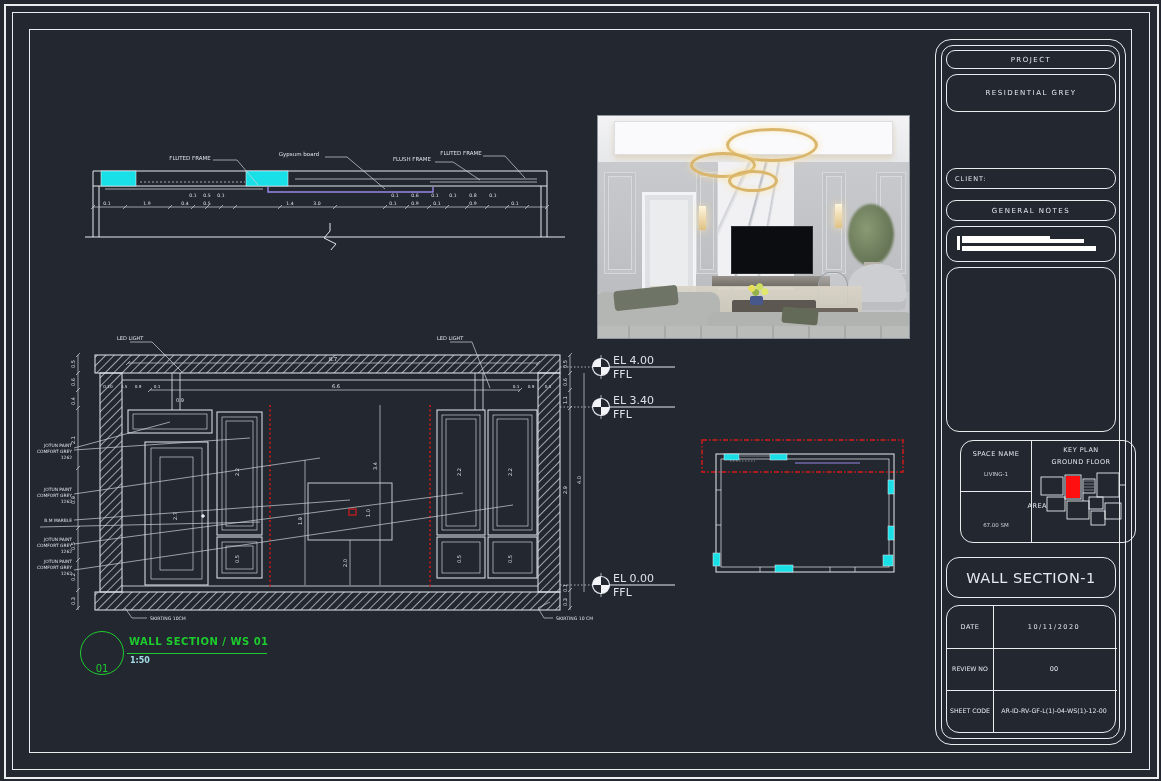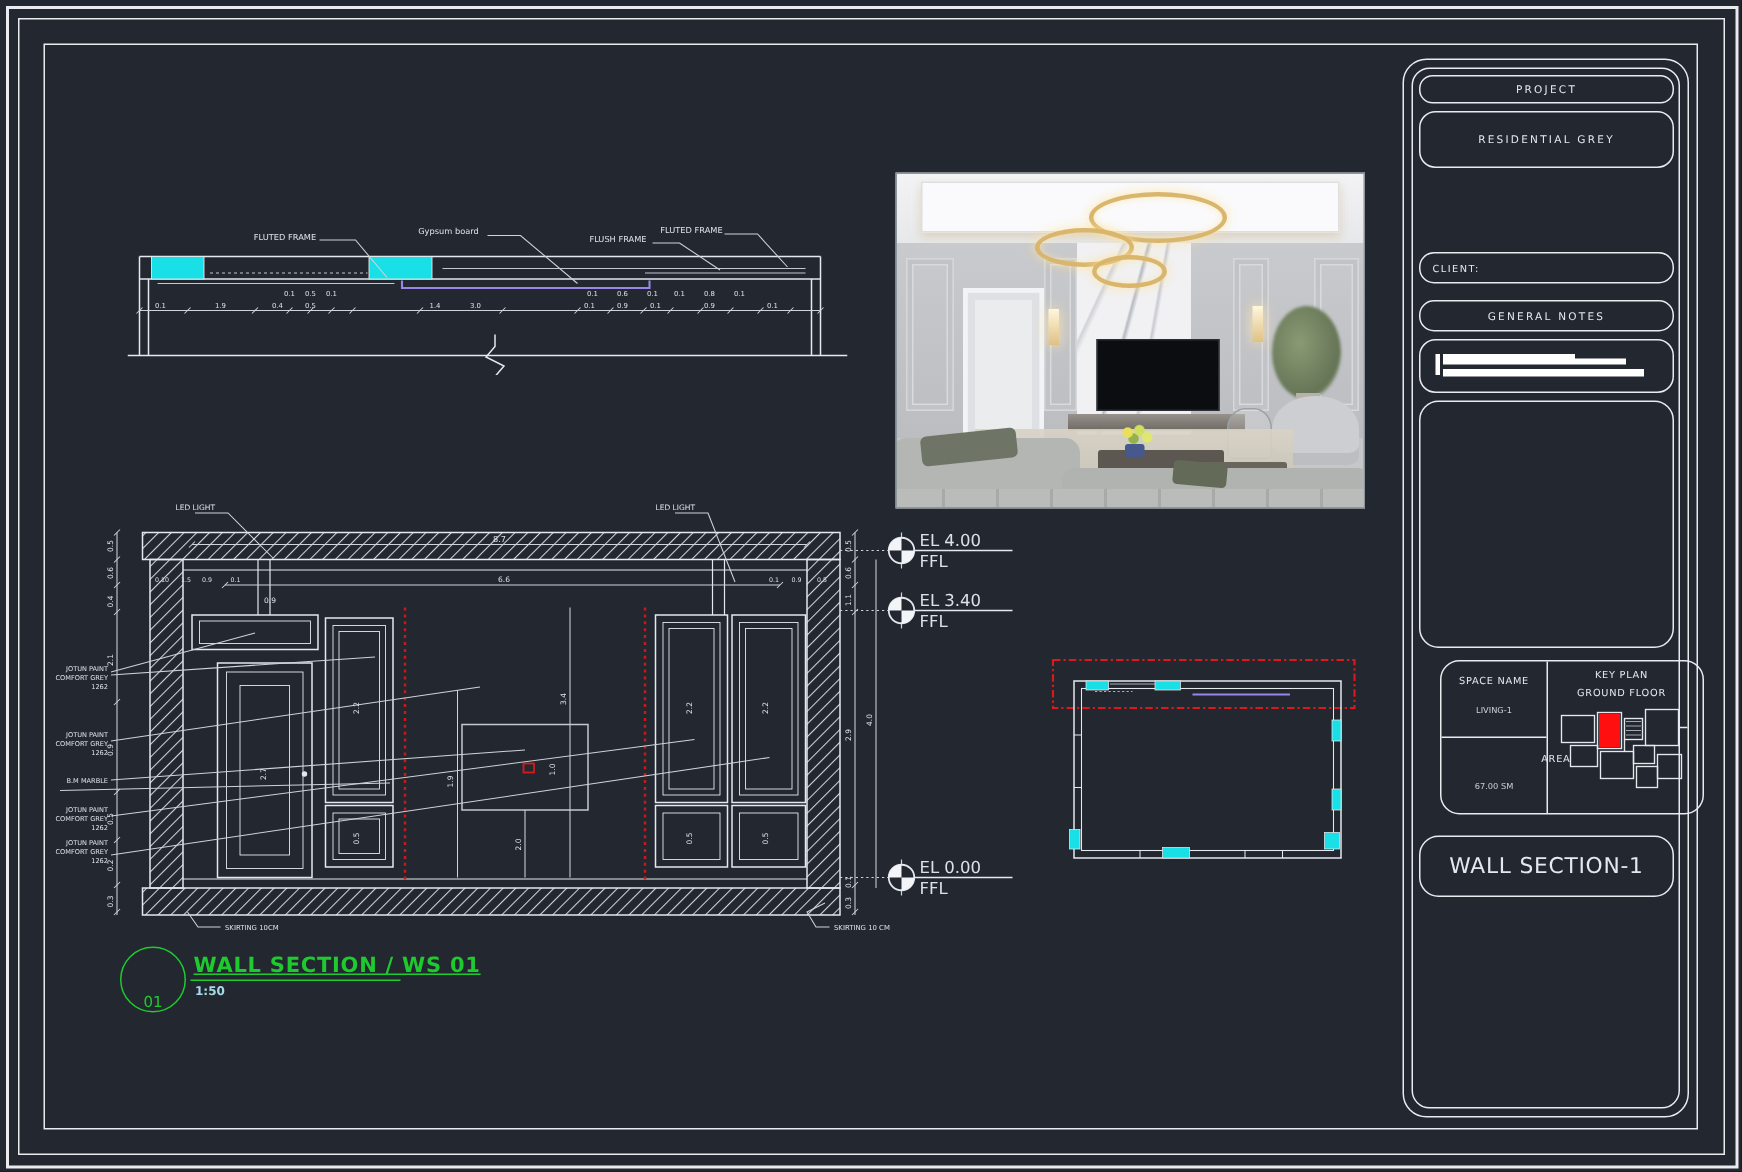--- a/index.html
+++ b/index.html
@@ -301,21 +301,21 @@
       <text x="441" y="229" transform="rotate(-90 441 229)">0.5</text>
       <text x="492" y="142" transform="rotate(-90 492 142)">2.2</text>
       <text x="492" y="229" transform="rotate(-90 492 229)">0.5</text>
       <text x="160" y="72">0.9</text>
     </g>
   </svg>
 
   <div class="callout-circle" style="left:80px;top:631px;width:42px;height:42px;">
     <span>01</span>
   </div>
-  <div class="abs" style="left:129px;top:636px;font-size:14px;font-weight:bold;color:#1ecb2e;letter-spacing:.5px;text-decoration:underline;">WALL SECTION / WS 01</div>
+  <div class="abs" style="left:129px;top:636px;font-size:10px;font-weight:bold;color:#1ecb2e;letter-spacing:.5px;">WALL SECTION / WS 01</div>
   <div class="abs" style="left:127px;top:653px;width:140px;height:0;border-top:1.6px solid #1ecb2e;"></div>
   <div class="abs" style="left:130px;top:656px;font-size:8px;font-weight:bold;color:#a4dbe8;">1:50</div>
 
   <div id="render">
     <div style="left:0;top:0;width:100%;height:46px;background:linear-gradient(#f3f3f5,#e7e8ea);"></div>
     <div style="left:16px;top:5px;right:16px;height:32px;background:#fafafc;border:1px solid #dddee2;box-shadow:0 3px 6px rgba(210,190,150,.55);"></div>
     <div style="left:0;top:46px;width:100%;height:130px;background:linear-gradient(#c9cacd,#bcbdc1);"></div>
     <div style="left:6px;top:56px;width:30px;height:100px;border:1px solid #d6d7da;box-shadow:inset 0 0 0 3px #c2c3c7, inset 0 0 0 4px #d9dadd;"></div>
     <div style="left:98px;top:56px;width:20px;height:100px;border:1px solid #d6d7da;box-shadow:inset 0 0 0 3px #c2c3c7, inset 0 0 0 4px #d9dadd;"></div>
     <div style="left:224px;top:56px;width:22px;height:100px;border:1px solid #d6d7da;box-shadow:inset 0 0 0 3px #c2c3c7, inset 0 0 0 4px #d9dadd;"></div>
@@ -431,14 +431,25 @@
         <line x1="45" y1="16" x2="55" y2="16"></line>
           <line x1="45" y1="19" x2="55" y2="19"></line>
       </g>
     </svg>
   </div>
 
   <div class="tb-box tb-center" style="left:946px;top:557px;width:170px;height:41px;border-radius:13px;">
     <span style="font-size:14.5px;letter-spacing:.5px;">WALL SECTION-1</span>
   </div>
 
+  <div class="tb-box" style="left:946px;top:605px;width:170px;height:128px;border-radius:13px;">
+    <div class="abs" style="left:46px;top:0;width:0;height:126px;border-left:1.2px solid #e9ebef;"></div>
+    <div class="abs" style="left:0;top:42px;width:170px;height:0;border-top:1.2px solid #e9ebef;"></div>
+    <div class="abs" style="left:0;top:84px;width:170px;height:0;border-top:1.2px solid #e9ebef;"></div>
+    <div class="abs" style="left:0;top:17px;width:46px;text-align:center;font-size:6.5px;letter-spacing:.5px;">DATE</div>
+    <div class="abs" style="left:46px;top:17px;width:122px;text-align:center;font-size:6.5px;letter-spacing:1.5px;">10/11/2020</div>
+    <div class="abs" style="left:0;top:59px;width:46px;text-align:center;font-size:6.2px;">REVIEW NO</div>
+    <div class="abs" style="left:46px;top:59px;width:122px;text-align:center;font-size:6.5px;">00</div>
+    <div class="abs" style="left:0;top:101px;width:46px;text-align:center;font-size:6.2px;">SHEET CODE</div>
+    <div class="abs" style="left:46px;top:101px;width:122px;text-align:center;font-size:6.3px;">AR-ID-RV-GF-L(1)-04-WS(1)-12-00</div>
+  </div>
 
 </div>
 
 </body></html>

